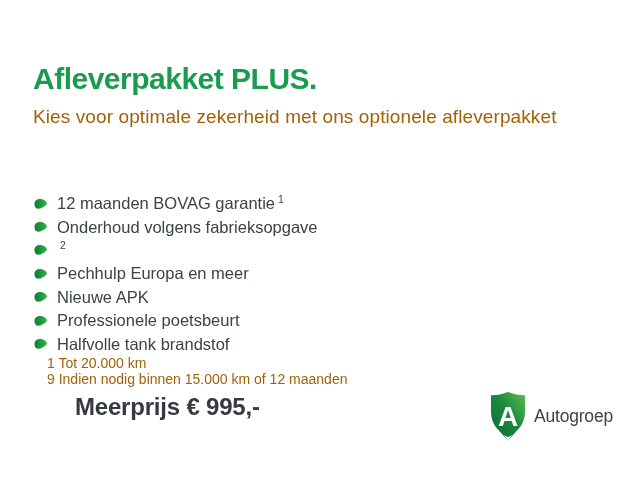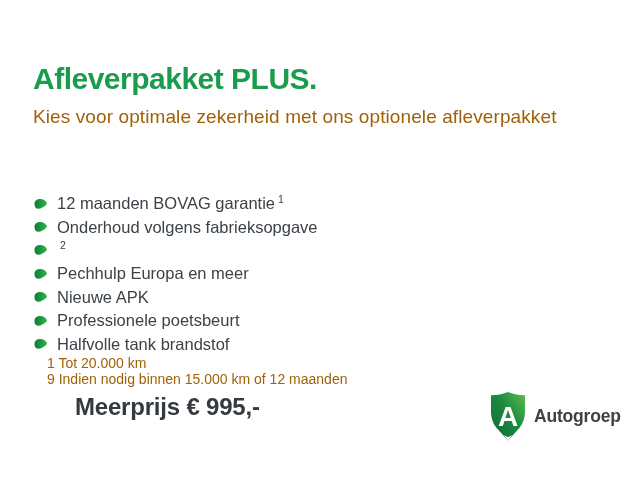--- a/index.html
+++ b/index.html
@@ -94,21 +94,21 @@
   }
   .logo-shield {
     width: 38px;
     height: 51px;
     flex: 0 0 auto;
   }
   .logo-text {
     margin-left: 7px;
     font-size: 17.5px;
     line-height: 21.5px;
-    font-weight: bold;
+    font-weight: normal;
     color: #3c4247;
     letter-spacing: -0.2px;
   }
 </style>
 </head>
 <body>
 
 <div class="canvas">
 
   <div class="title">Afleverpakket PLUS.</div>

